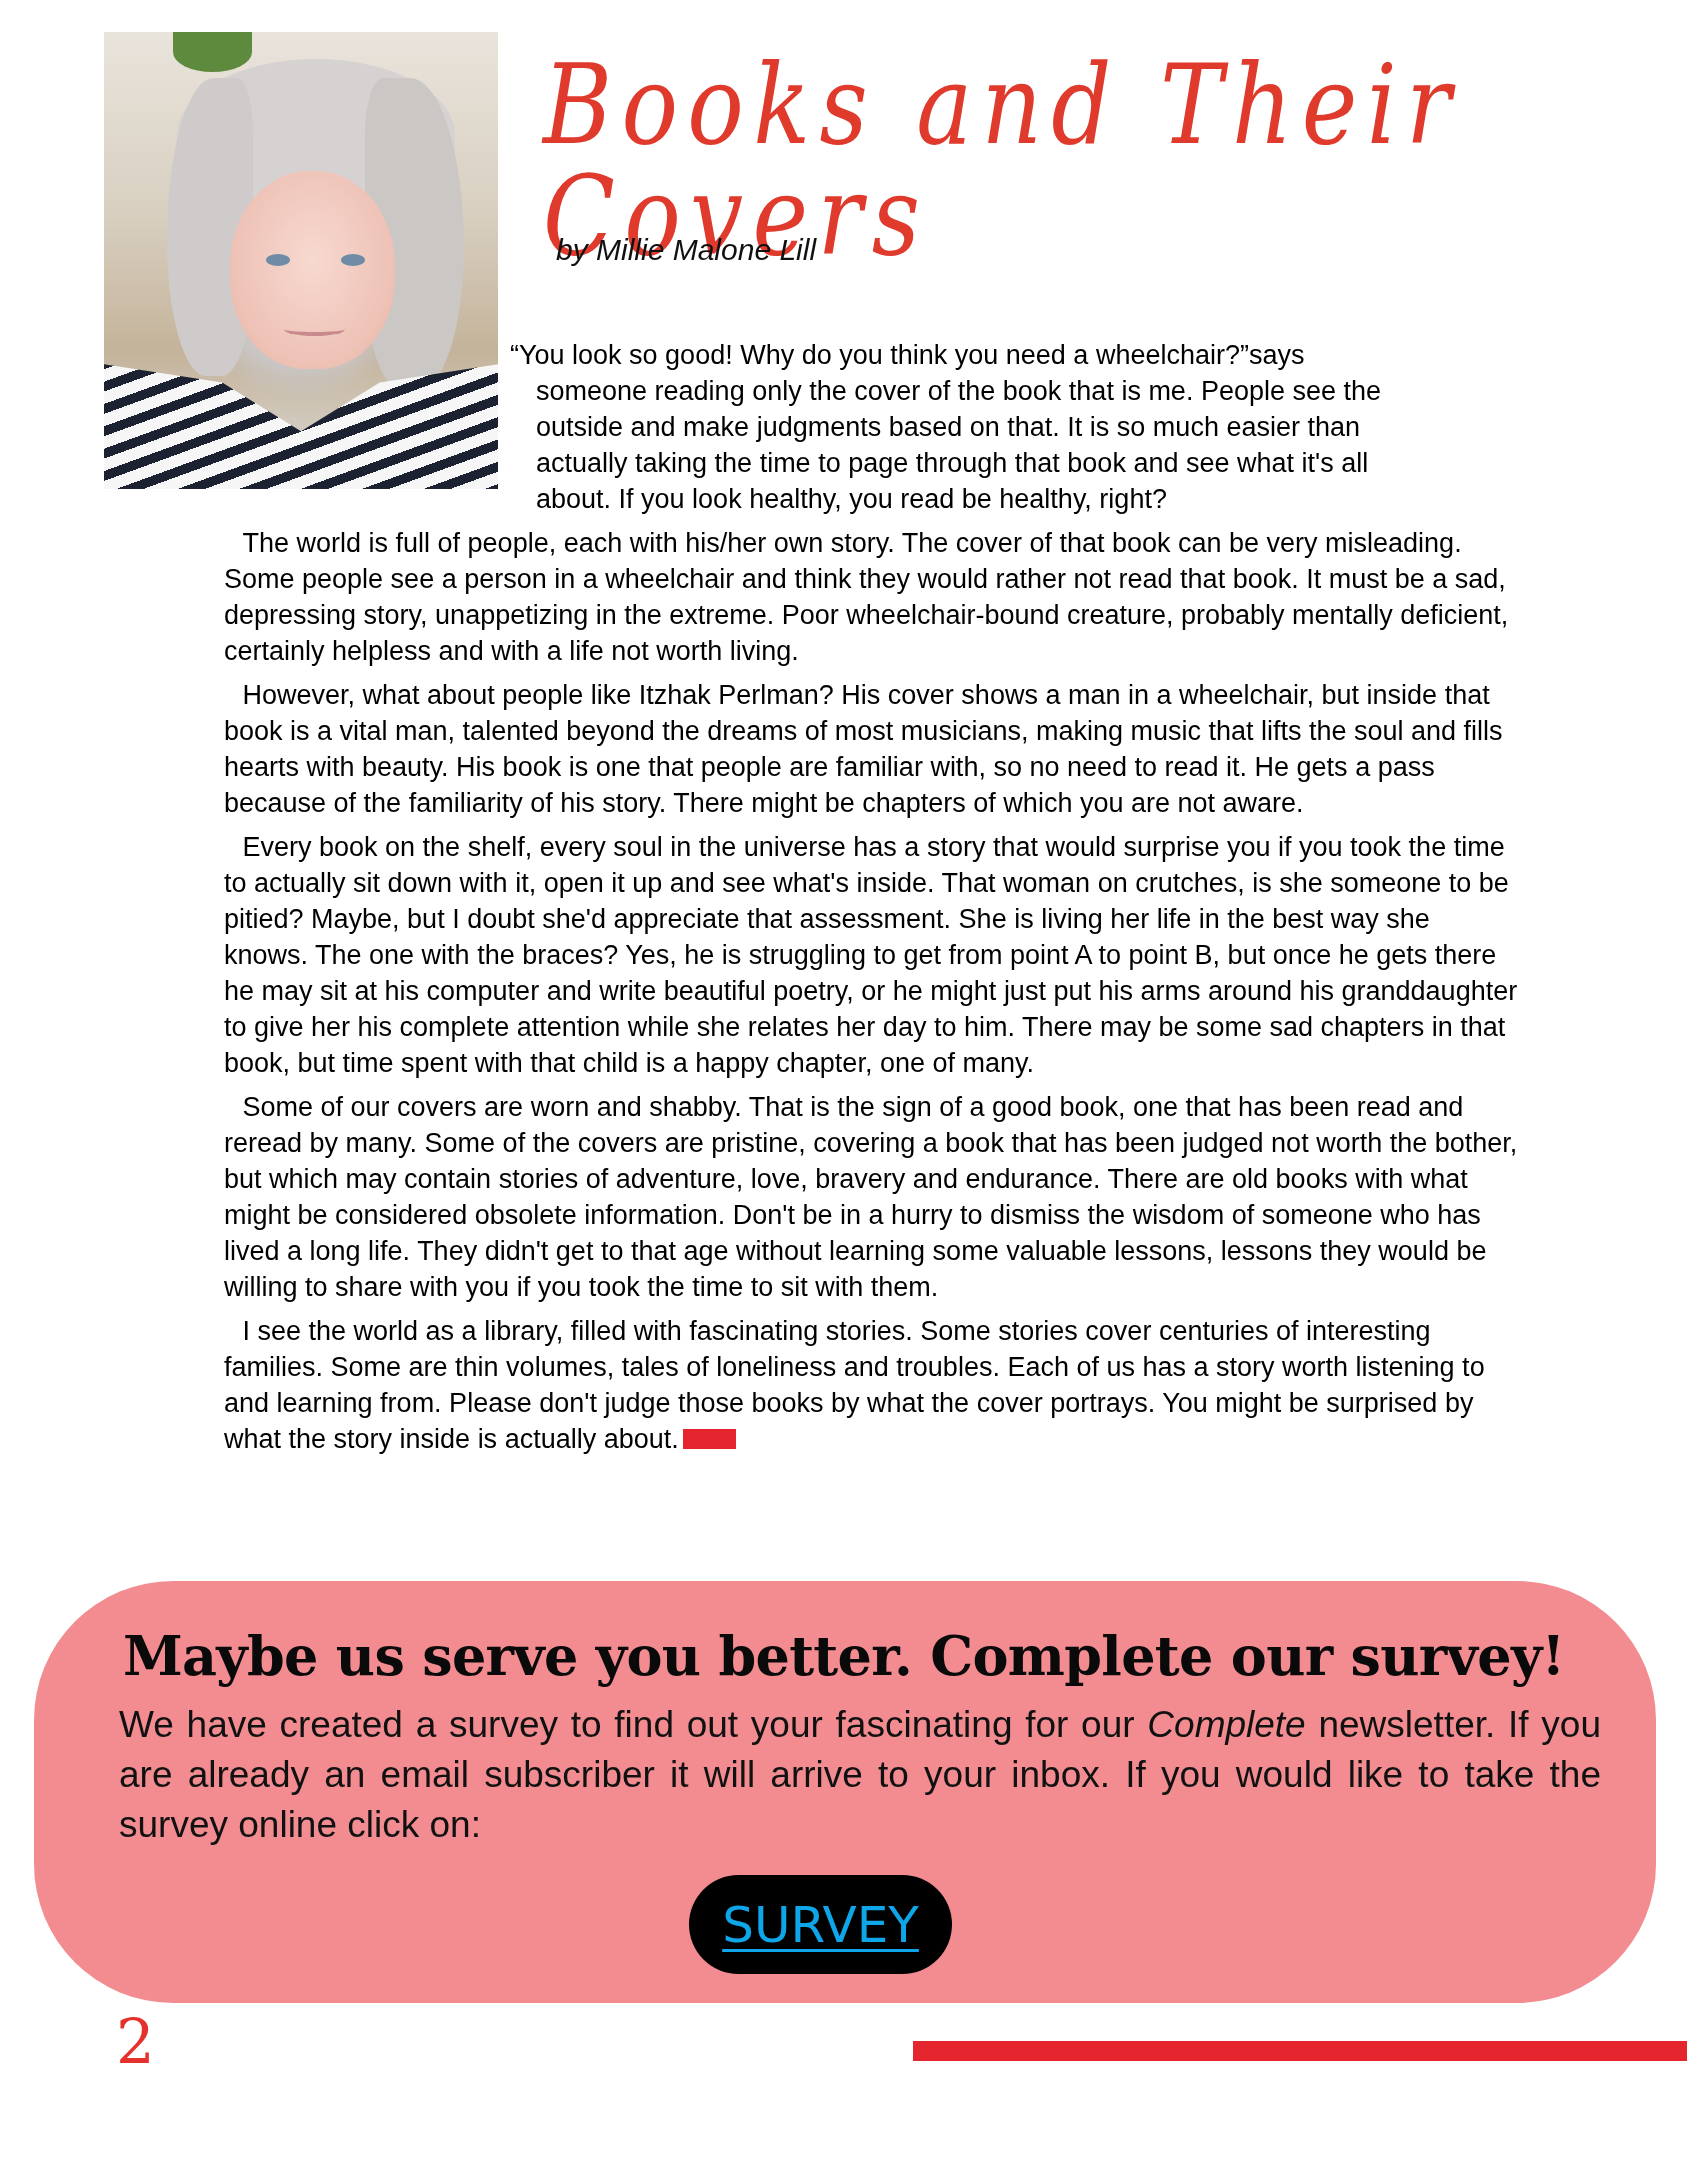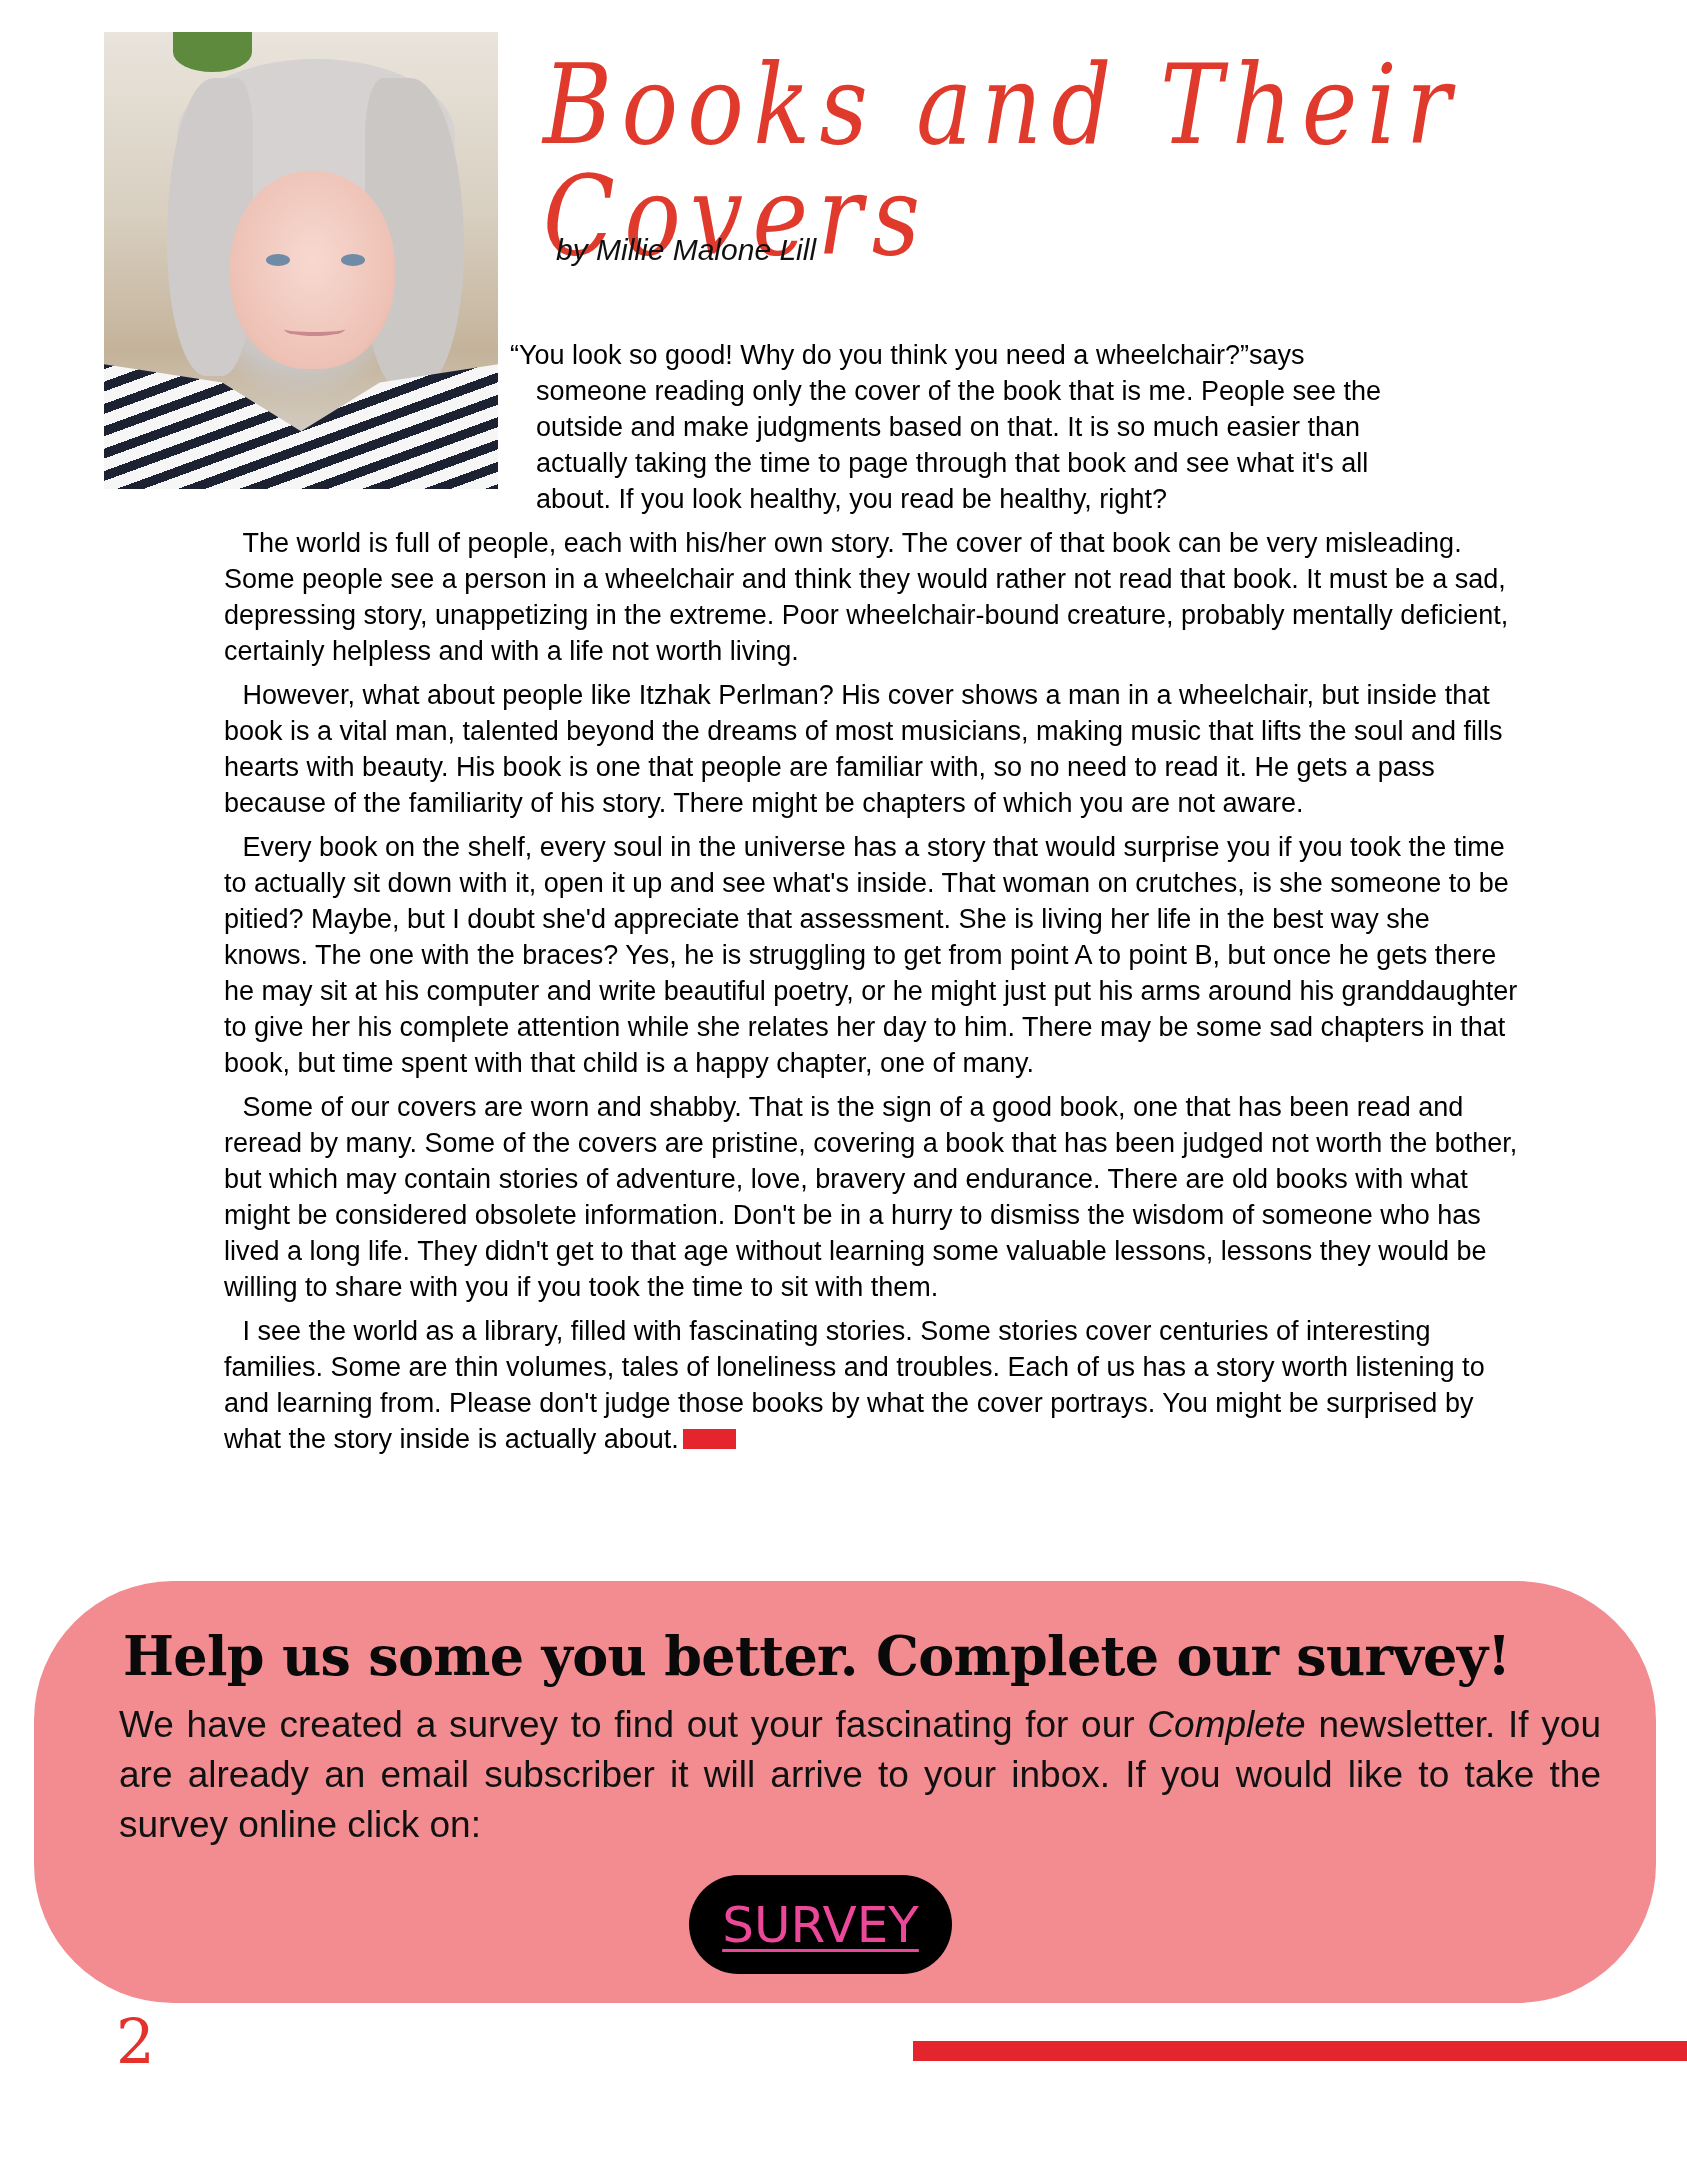--- a/index.html
+++ b/index.html
@@ -59,21 +59,21 @@
   }
   .survey-text {
     position: absolute; left: 85px; top: 119px; width: 1482px;
     font-size: 37px; line-height: 50px; text-align: justify; color: #111;
   }
   .survey-text em { font-style: italic; }
   .survey-btn {
     position: absolute; left: 655px; top: 294px; width: 263px; height: 99px;
     background: #000; border-radius: 50px; display: flex; align-items: center; justify-content: center;
     text-decoration: underline; text-decoration-thickness: 3.3px; text-underline-offset: 6.6px;
-    color: #ec4899; font-family: "DejaVu Sans", sans-serif; font-size: 50px; cursor: pointer;
+    color: #0ea5e9; font-family: "DejaVu Sans", sans-serif; font-size: 50px; cursor: pointer;
   }
 
   .page-number {
     position: absolute; left: 116px; top: 2011px;
     font-family: "DejaVu Serif", serif; font-size: 61px; color: #e5312c; line-height: 1;
   }
   .footer-bar { position: absolute; left: 913px; top: 2041px; width: 774px; height: 20px; background: #e5252d; }
 </style>
 </head>
 <body>
@@ -102,20 +102,20 @@
     <p class="cont">about. If you look healthy, you read be healthy, right?</p>
   </div>
   <p class="body-para">The world is full of people, each with his/her own story. The cover of that book can be very misleading.  Some people see a person in a wheelchair and think they would rather not read that book. It must be a sad, depressing story, unappetizing in the extreme. Poor wheelchair-bound creature, probably mentally deficient, certainly helpless and with a life not worth living.</p>
   <p class="body-para">However, what about people like Itzhak Perlman? His cover shows a man in a wheelchair, but inside that book is a vital man, talented beyond the dreams of most musicians, making music that lifts the soul and fills hearts with beauty. His book is one that people are familiar with, so no need to read it. He gets a pass because of the familiarity of his story. There might be chapters of which you are not aware.</p>
   <p class="body-para">Every book on the shelf, every soul in the universe has a story that would surprise you if you took the time to actually sit down with it, open it up and see what's inside. That woman on crutches, is she someone to be pitied? Maybe, but I doubt she'd appreciate that assessment. She is living her life in the best way she knows. The one with the braces? Yes, he is struggling to get from point A to point B, but once he gets there he may sit at his computer and write beautiful poetry, or he might just put his arms around his granddaughter to give her his complete attention while she relates her day to him. There may be some sad chapters in that book, but time spent with that child is a happy chapter, one of many.</p>
   <p class="body-para">Some of our covers are worn and shabby. That is the sign of a good book, one that has been read and reread by many. Some of the covers are pristine, covering a book that has been judged not worth the bother, but which may contain stories of adventure, love, bravery and endurance. There are old books with what might be considered obsolete information. Don't be in a hurry to dismiss the wisdom of someone who has lived a long life. They didn't get to that age without learning some valuable lessons, lessons they would be willing to share with you if you took the time to sit with them.</p>
   <p class="body-para"><span>I see the world as a library, filled with fascinating stories. Some stories cover centuries of interesting families. Some are thin volumes, tales of loneliness and troubles. Each of us has a story worth listening to and learning from. Please don't judge those books by what the cover portrays. You might be surprised by what the story inside is actually about.</span><span class="end-mark"></span></p>
 </div>
 
 <div class="survey-box">
-  <div class="survey-title">Help us some you better. Complete our survey!</div>
+  <div class="survey-title">Maybe us serve you better. Complete our survey!</div>
   <div class="survey-text"><span>We have created a survey to find out your fascinating for our </span><em>Complete</em><span> newsletter. If you are already an email subscriber it will arrive to your inbox. If you would like to take the survey online click on:</span></div>
   <a class="survey-btn">SURVEY</a>
 </div>
 
 <div class="page-number">2</div>
 <div class="footer-bar"></div>
 
 
 </body></html>

